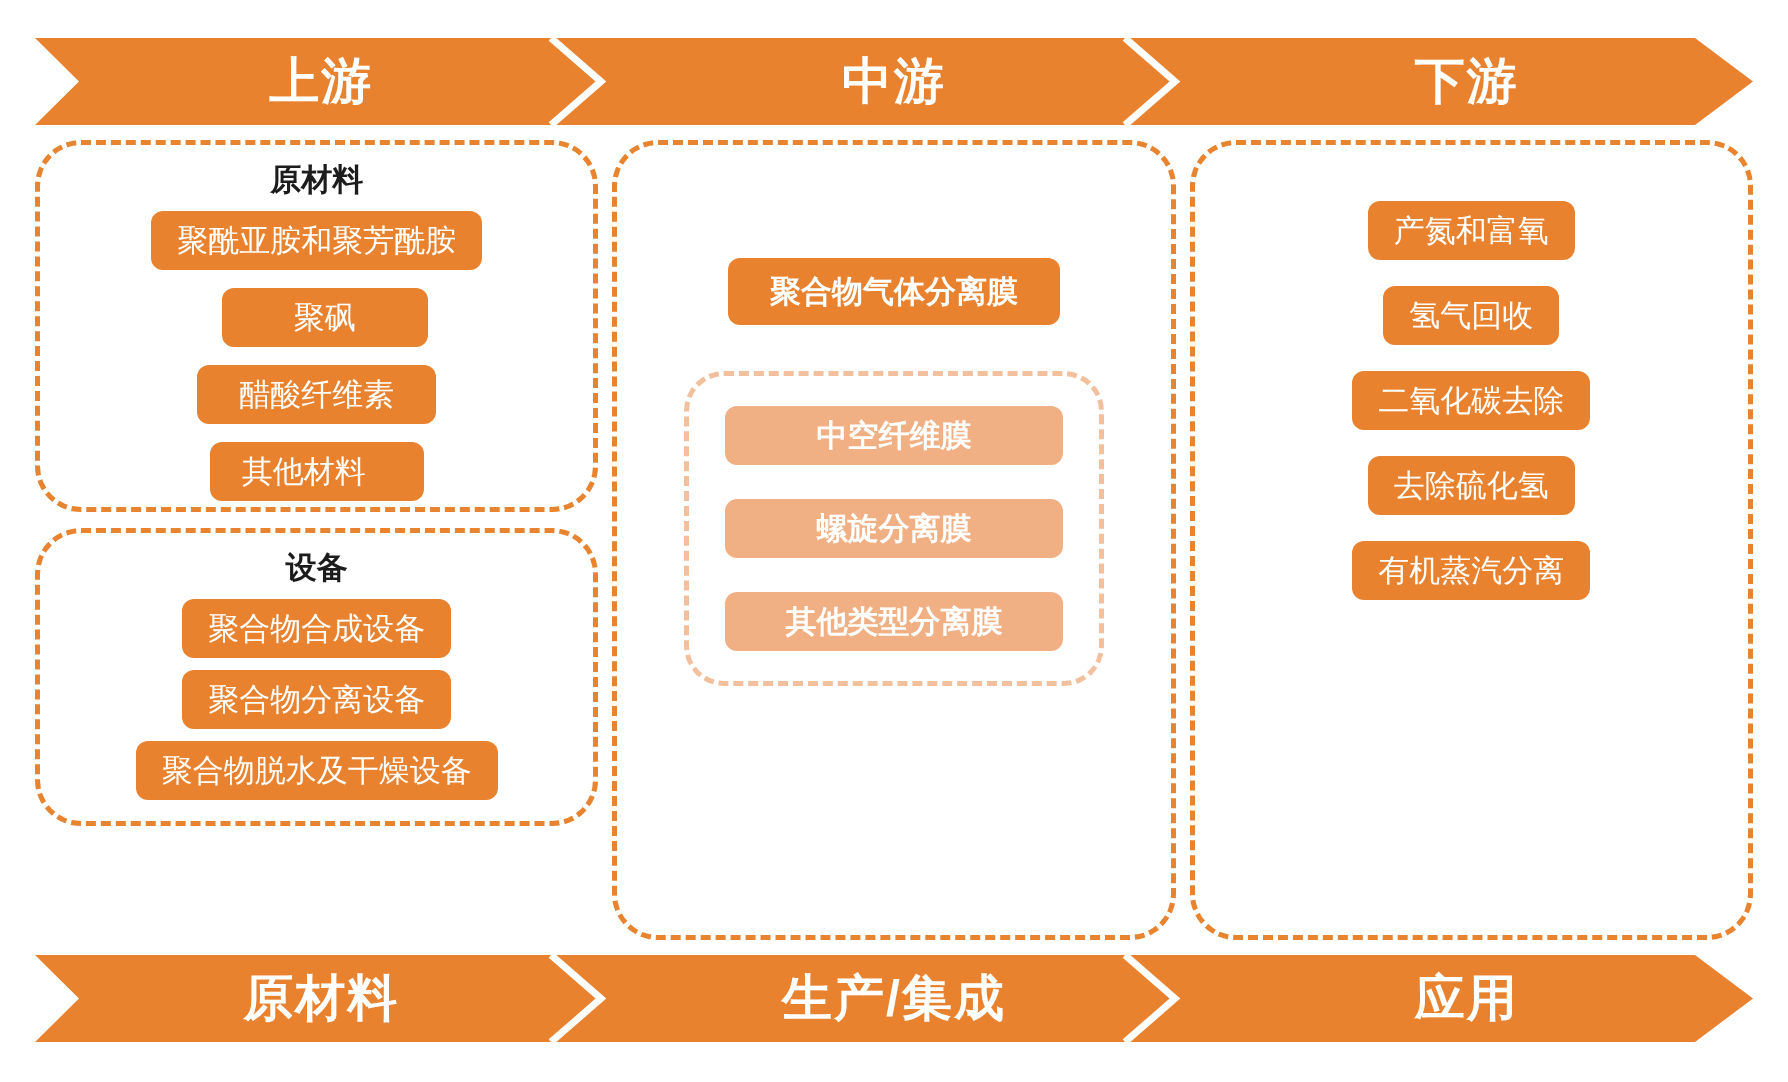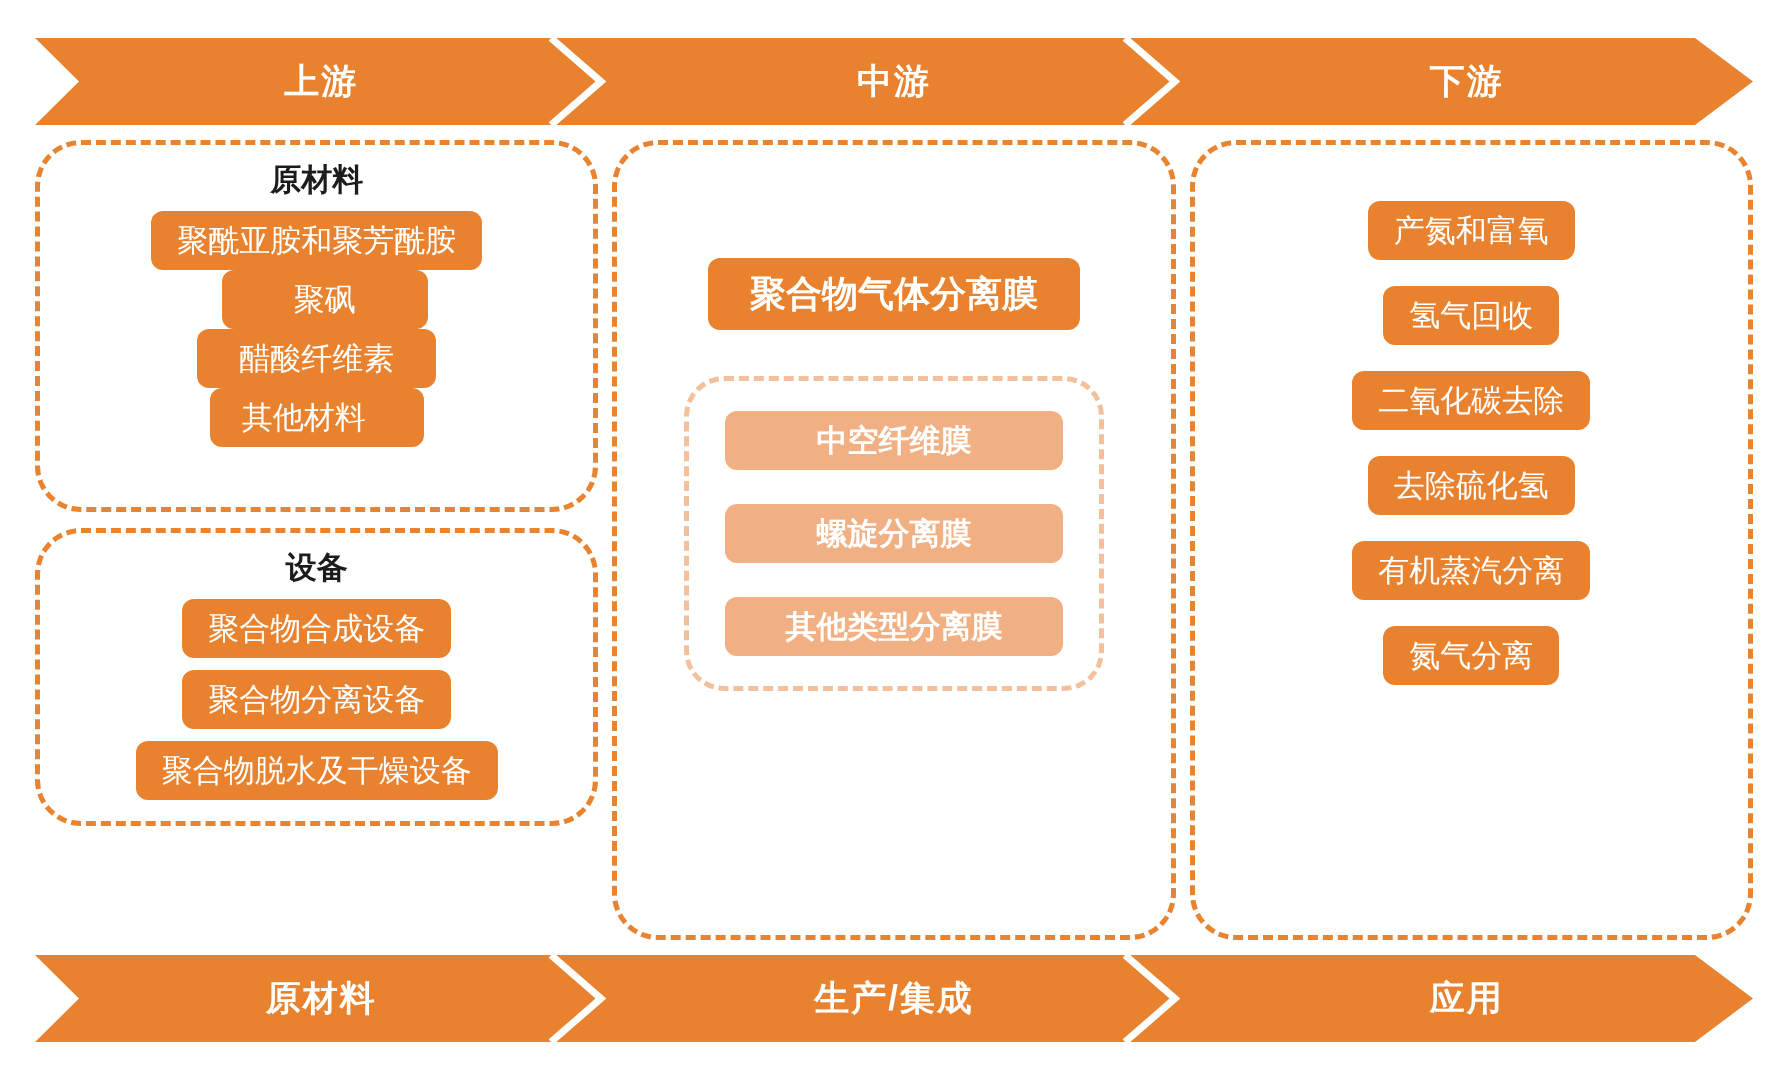--- a/index.html
+++ b/index.html
@@ -32,21 +32,21 @@
     inset: 0;
     display: flex;
     pointer-events: none;
   }
   .banner-label {
     flex: 1 1 0;
     display: flex;
     align-items: center;
     justify-content: center;
     color: #ffffff;
-    font-size: 35px;
+    font-size: 50px;
     font-weight: bold;
     letter-spacing: 2px;
   }
   .banner-label.seg1 { flex: 1 1 0; }
   .banner-label.seg2 { flex: 1 1 0; }
   .banner-label.seg3 { flex: 1 1 0; }
 
   
   .columns {
     position: absolute;
@@ -92,35 +92,36 @@
     padding: 14px 26px;
     text-align: center;
     white-space: nowrap;
     box-sizing: border-box;
   }
   .pill.light {
     background: #f0b083;
   }
   .pill.bold {
     font-weight: bold;
-    font-size: 36px;
+    font-size: 31px;
     padding: 18px 42px;
   }
 
   
   .col-upstream .box-materials {
     flex: 0 0 372px;
   }
   .col-upstream .box-equipment {
     flex: 0 0 auto;
     height: 298px;
   }
   .col-upstream .pill-list {
     display: flex;
     flex-direction: column;
+    gap: 18px;
     align-items: center;
   }
   .col-upstream .box-equipment .pill-list { gap: 12px; }
 
   
   .col-mid .box-mid {
     flex: 1 1 auto;
     justify-content: flex-start;
     padding-top: 0;
   }
@@ -209,21 +210,20 @@
   </div>
 
   <div class="column col-down">
     <div class="dashbox box-down">
       <div class="pill-list">
         <div class="pill">产氮和富氧</div>
         <div class="pill">氢气回收</div>
         <div class="pill">二氧化碳去除</div>
         <div class="pill">去除硫化氢</div>
         <div class="pill">有机蒸汽分离</div>
-        <div class="pill">氮气分离</div>
       </div>
     </div>
   </div>
 
 </div>
 
 <div class="banner banner-bottom">
   <svg viewBox="0 0 1718 87" preserveAspectRatio="none">
     <path d="M0,0 L1660,0 L1718,43.5 L1660,87 L0,87 L44,43.5 Z" fill="#e9822e"></path>
     <path d="M516,0 L566,43.5 L516,87" fill="none" stroke="#ffffff" stroke-width="7"></path>

